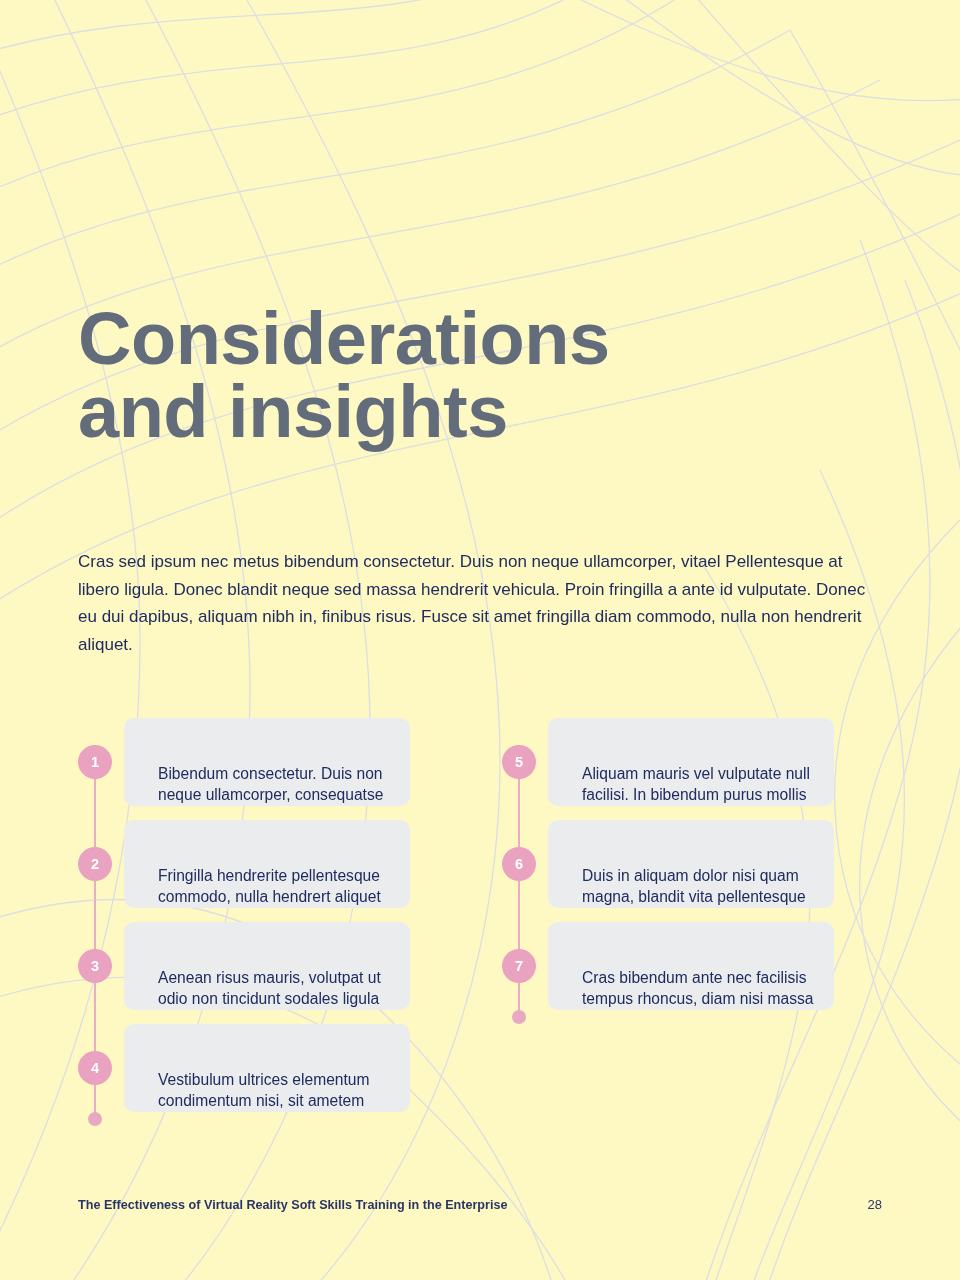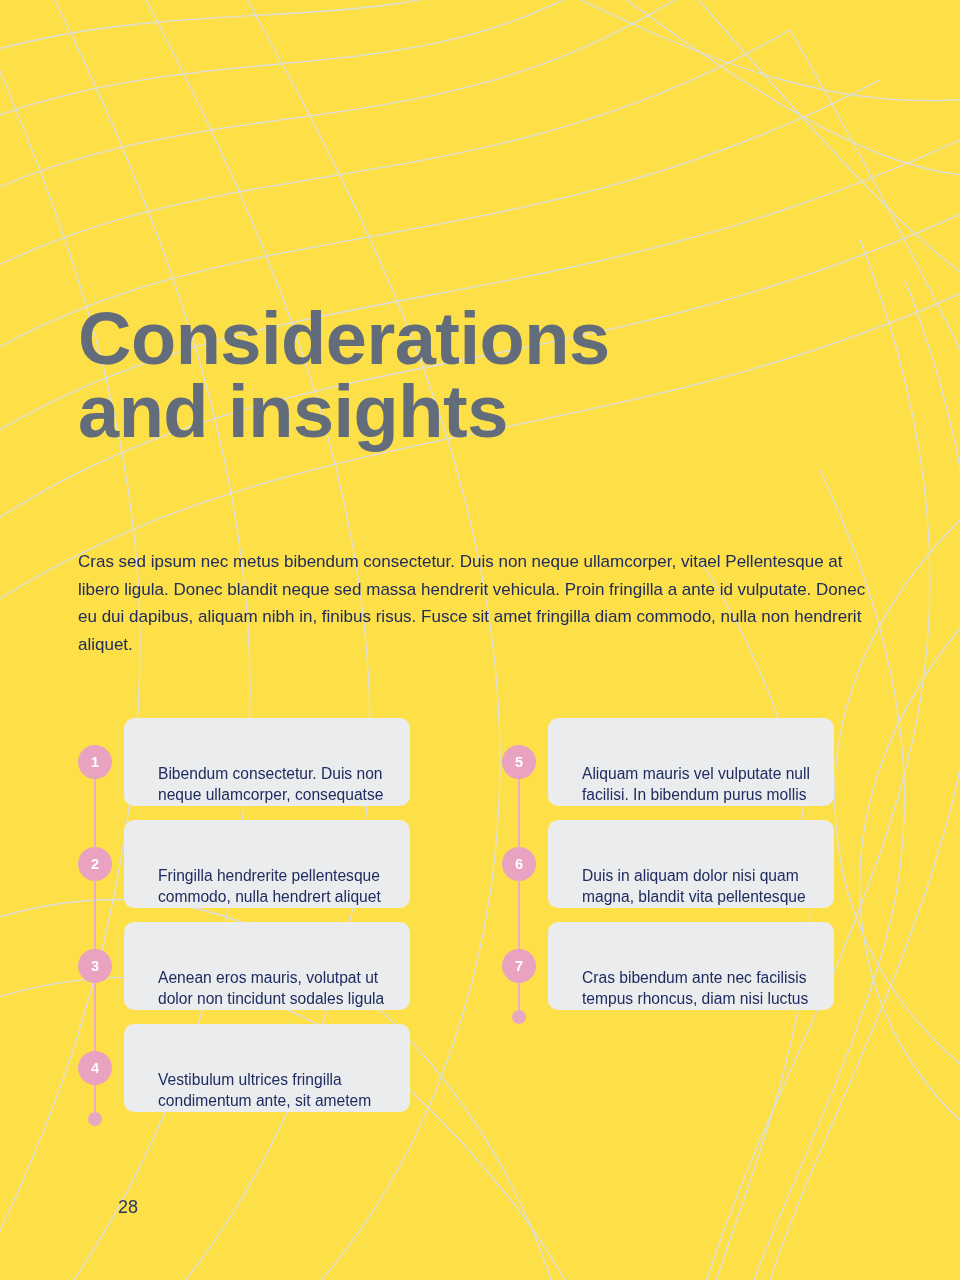--- a/index.html
+++ b/index.html
@@ -10,21 +10,21 @@
     width: 960px;
     height: 1280px;
     background: #f6f7f9;
     font-family: "Liberation Sans", sans-serif;
     overflow: hidden;
   }
   .slide {
     position: relative;
     width: 960px;
     height: 1280px;
-    background: #fde047;
+    background: #fef9c3;
     overflow: hidden;
   }
   .bg-decor {
     position: absolute;
     left: 0;
     top: 0;
     width: 960px;
     height: 1280px;
     pointer-events: none;
   }
@@ -142,21 +142,21 @@
     display: flex;
     justify-content: space-between;
     align-items: baseline;
   }
   .footer-title {
     font-size: 12.6px;
     color: #2a3566;
     font-weight: 600;
   }
   .footer-page {
-    font-size: 18px;
+    font-size: 13px;
     color: #2a3566;
     margin-left: 40px;
   }
 </style>
 </head>
 <body>
 
 <div class="slide">
 
   <svg class="bg-decor" viewBox="0 0 960 1280" preserveAspectRatio="none" xmlns="http://www.w3.org/2000/svg">
@@ -217,28 +217,28 @@
         <div class="tl-item">
           <div class="badge">2</div>
           <div class="card">
             <span class="card-text">Fringilla hendrerite pellentesque commodo, nulla hendrert aliquet</span>
           </div>
         </div>
 
         <div class="tl-item">
           <div class="badge">3</div>
           <div class="card">
-            <span class="card-text">Aenean eros mauris, volutpat ut dolor non tincidunt sodales ligula</span>
+            <span class="card-text">Aenean risus mauris, volutpat ut odio non tincidunt sodales ligula</span>
           </div>
         </div>
 
         <div class="tl-item">
           <div class="badge">4</div>
           <div class="card">
-            <span class="card-text">Vestibulum ultrices fringilla condimentum ante, sit ametem</span>
+            <span class="card-text">Vestibulum ultrices elementum condimentum nisi, sit ametem</span>
           </div>
         </div>
       </div>
 
       <div class="column right">
         <div class="rail" style="height:250px;"></div>
         <div class="rail-end" style="top:292px;"></div>
 
         <div class="tl-item">
           <div class="badge">5</div>
@@ -250,25 +250,26 @@
         <div class="tl-item">
           <div class="badge">6</div>
           <div class="card">
             <span class="card-text">Duis in aliquam dolor nisi quam magna, blandit vita pellentesque</span>
           </div>
         </div>
 
         <div class="tl-item">
           <div class="badge">7</div>
           <div class="card">
-            <span class="card-text">Cras bibendum ante nec facilisis tempus rhoncus, diam nisi luctus</span>
+            <span class="card-text">Cras bibendum ante nec facilisis tempus rhoncus, diam nisi massa</span>
           </div>
         </div>
       </div>
 
     </div>
 
     <div class="footer">
+      <span class="footer-title">The Effectiveness of Virtual Reality Soft Skills Training in the Enterprise</span>
       <span class="footer-page">28</span>
     </div>
 
   </div>
 </div>
 
 </body></html>

